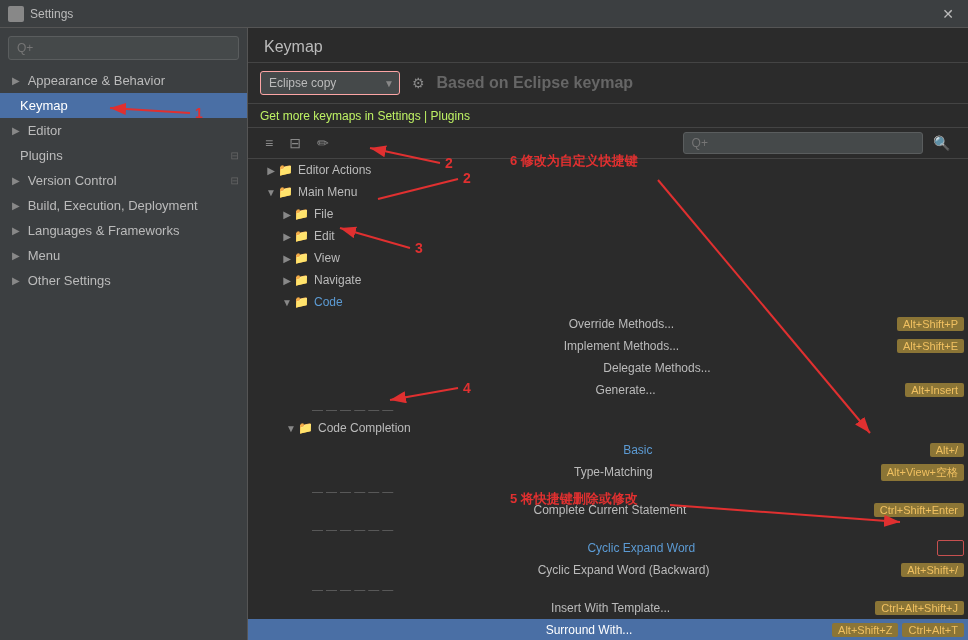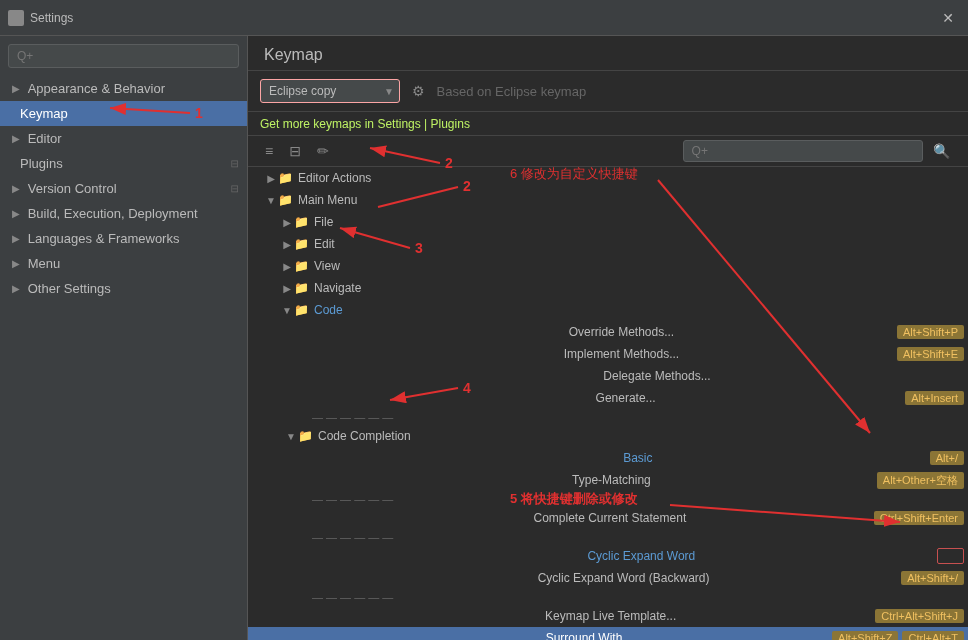--- a/index.html
+++ b/index.html
@@ -1,20 +1,20 @@
 <!DOCTYPE html>
 <html><head>
   <meta charset="utf-8">
   <style>
     * { box-sizing: border-box; margin: 0; padding: 0; }
     body { width: 968px; height: 640px; background: #2b2b2b; font-family: 'Segoe UI', Arial, sans-serif; font-size: 13px; color: #bbb; overflow: hidden; display: flex; flex-direction: column; }
 
     .title-bar {
       background: #3c3f41;
-      height: 36px;
+      height: 28px;
       display: flex;
       align-items: center;
       padding: 0 8px;
       border-bottom: 1px solid #555;
       flex-shrink: 0;
     }
     .title-bar-icon { width: 16px; height: 16px; margin-right: 6px; background: #888; border-radius: 2px; flex-shrink: 0; }
     .title-bar-text { color: #bbb; font-size: 12px; flex: 1; }
     .title-bar-close { color: #bbb; cursor: pointer; font-size: 14px; padding: 2px 6px; }
 
@@ -101,21 +101,21 @@
       color: #888;
       font-size: 10px;
       pointer-events: none;
     }
     .gear-icon {
       color: #888;
       font-size: 14px;
       cursor: pointer;
       padding: 2px 4px;
     }
-    .based-on-text { color: #666; font-size: 13px; }
+    .based-on-text { color: #666; font-size: 16px; font-weight: bold; }
     .get-keymaps-link {
       color: #bef264;
       text-decoration: none;
       font-size: 12px;
       cursor: pointer;
     }
 
     .keymap-actions-bar {
       display: flex;
       align-items: center;
@@ -368,21 +368,21 @@
           <span class="tree-chevron"></span>
           <span class="tree-icon"></span>
           <span class="tree-label" style="color:#5c9bd4;">Basic</span>
           <span class="tree-shortcut shortcut-yellow">Alt+/</span>
         </div>
 
         <div class="tree-item indent-4">
           <span class="tree-chevron"></span>
           <span class="tree-icon"></span>
           <span class="tree-label">Type-Matching</span>
-          <span class="tree-shortcut shortcut-yellow">Alt+Other+空格</span>
+          <span class="tree-shortcut shortcut-yellow">Alt+View+空格</span>
         </div>
 
         <div class="tree-separator">— — — — — —</div>
 
         <div class="tree-item indent-4">
           <span class="tree-chevron"></span>
           <span class="tree-icon"></span>
           <span class="tree-label">Complete Current Statement</span>
           <span class="tree-shortcut shortcut-yellow">Ctrl+Shift+Enter</span>
         </div>
@@ -401,21 +401,21 @@
           <span class="tree-icon"></span>
           <span class="tree-label">Cyclic Expand Word (Backward)</span>
           <span class="tree-shortcut shortcut-yellow">Alt+Shift+/</span>
         </div>
 
         <div class="tree-separator">— — — — — —</div>
 
         <div class="tree-item indent-4">
           <span class="tree-chevron"></span>
           <span class="tree-icon"></span>
-          <span class="tree-label">Keymap Live Template...</span>
+          <span class="tree-label">Insert With Template...</span>
           <span class="tree-shortcut shortcut-yellow">Ctrl+Alt+Shift+J</span>
         </div>
 
         <div class="tree-item indent-4 selected-row">
           <span class="tree-chevron"></span>
           <span class="tree-icon"></span>
           <span class="tree-label" style="color:#fff;">Surround With...</span>
           <span class="tree-shortcut shortcut-yellow">Alt+Shift+Z</span>
           <span class="tree-shortcut shortcut-yellow">Ctrl+Alt+T</span>
         </div>
@@ -427,21 +427,21 @@
         <svg style="position:absolute;top:0;left:0;width:100%;height:100%;overflow:visible;">
 
           <line x1="210" y1="20" x2="130" y2="40" stroke="#e03030" stroke-width="2" marker-end="url(#arrow)"></line>
           <text x="215" y="24" fill="#e03030" font-size="14" font-weight="bold">2</text>
         </svg>
       </div>
     </div>
   </div>
 </div>
 
-<div style="position:fixed;top:165px;left:510px;color:#e03030;font-size:13px;font-weight:normal;pointer-events:none;">6 修改为自定义快捷键</div>
+<div style="position:fixed;top:152px;left:510px;color:#e03030;font-size:13px;font-weight:bold;pointer-events:none;">6 修改为自定义快捷键</div>
 <div style="position:fixed;top:490px;left:510px;color:#e03030;font-size:13px;font-weight:bold;pointer-events:none;">5 将快捷键删除或修改</div>
 
 <div style="position:fixed;top:0;left:0;width:968px;height:640px;pointer-events:none;overflow:hidden;">
 
   <svg style="position:absolute;top:0;left:0;width:100%;height:100%;overflow:visible;">
     <defs>
       <marker id="arrowhead" markerWidth="8" markerHeight="6" refX="8" refY="3" orient="auto">
         <polygon points="0 0, 8 3, 0 6" fill="#e03030"></polygon>
       </marker>
     </defs>

